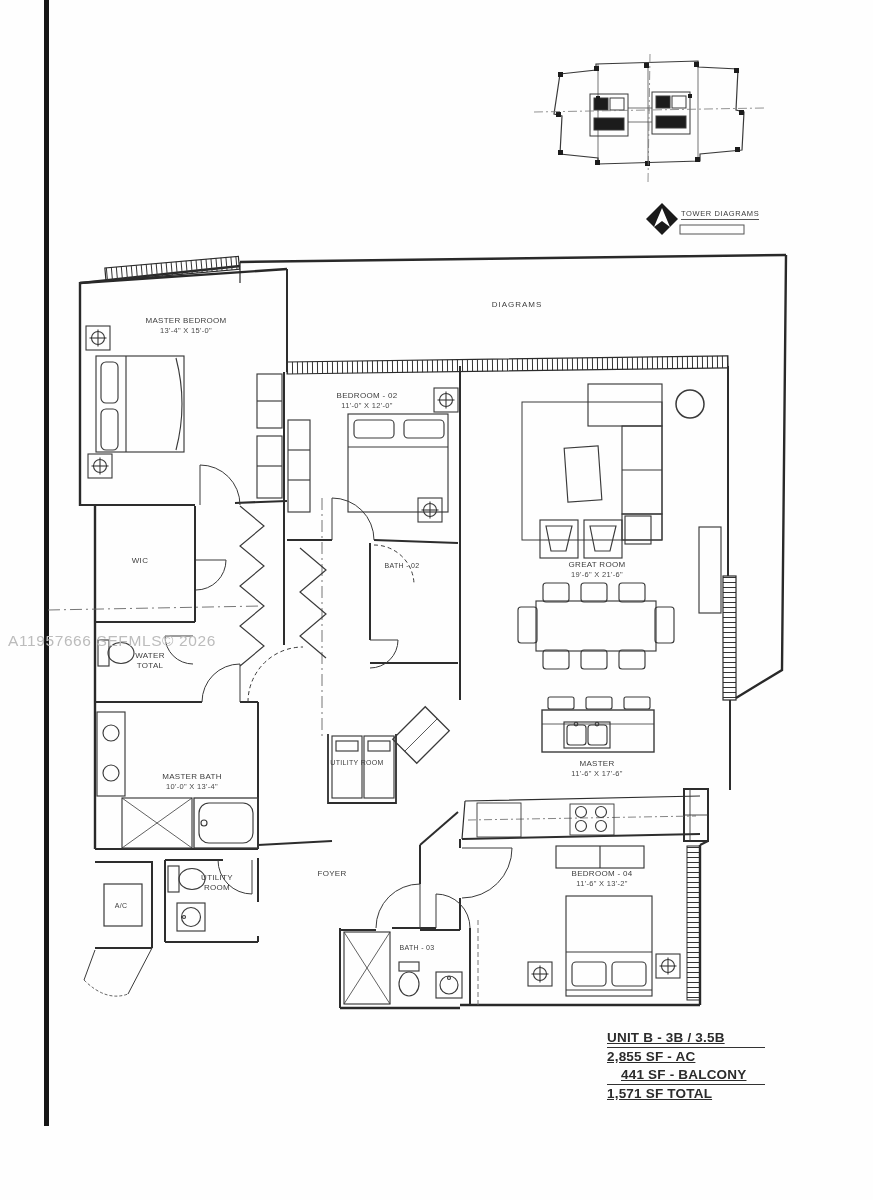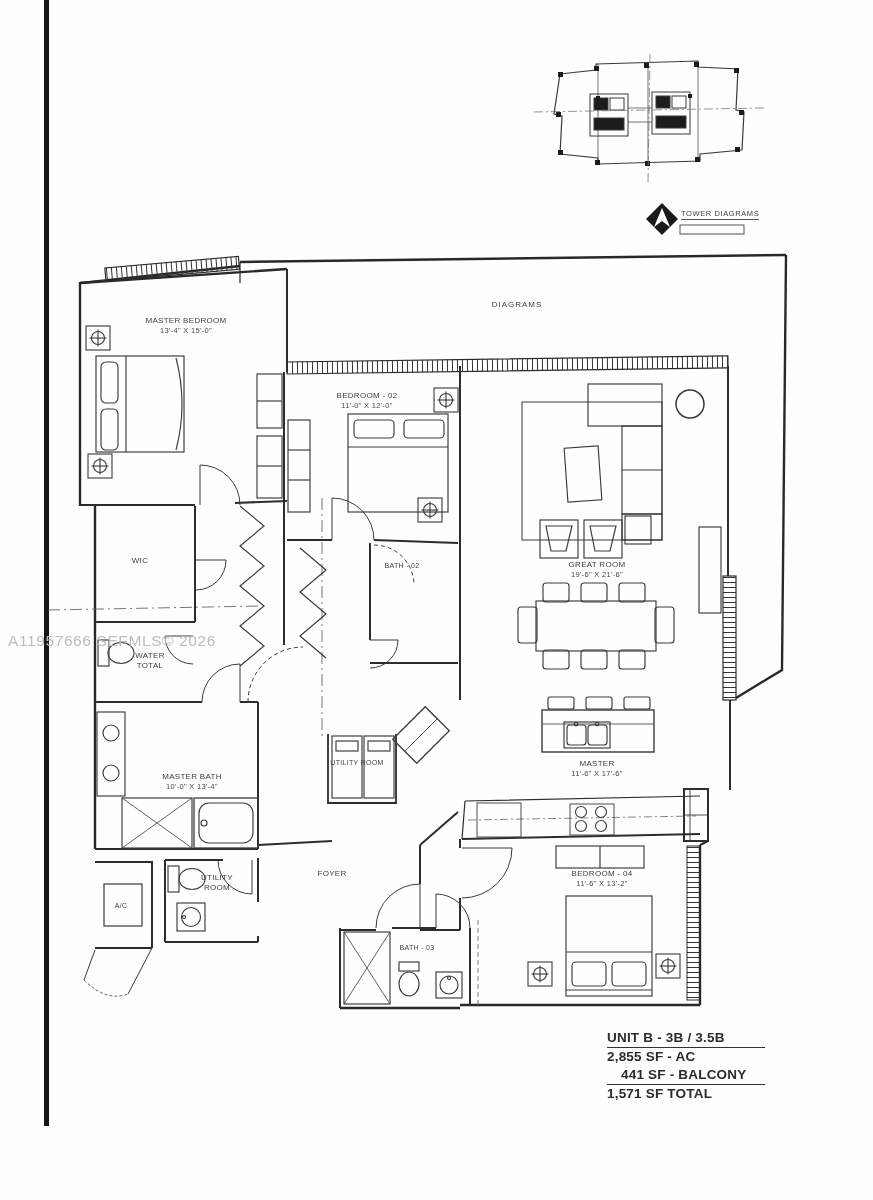--- a/index.html
+++ b/index.html
@@ -10,21 +10,21 @@
   .lbl{position:absolute;transform:translateX(-50%);text-align:center;white-space:nowrap;
        font-size:8px;line-height:10px;color:#3c3c3c;letter-spacing:.3px;}
   .lbl .dims{font-size:7.5px;color:#484848;}
   .lbl.sp{letter-spacing:1px;}
   .lbl.tiny{font-size:7px;}
   .watermark{position:absolute;left:8px;top:586px;font-size:15.5px;letter-spacing:.6px;
        color:#bcbcbc;white-space:nowrap;margin-top:46px;}
   .tower-lbl{position:absolute;left:681px;top:209px;font-size:7.5px;letter-spacing:.6px;
        color:#3a3a3a;border-bottom:1px solid #555;padding-bottom:1px;white-space:nowrap;}
   .summary{position:absolute;left:607px;top:1029px;width:158px;font-size:13.5px;
-       font-weight:600;color:#2b2b2b;letter-spacing:.2px;}
+       font-weight:600;color:#2b2b2b;letter-spacing:.2px;text-decoration:underline;}
   .summary .line{display:block;line-height:17px;padding-bottom:1px;}
   .summary .u{border-bottom:1.6px solid #333;}
   .summary .ind{padding-left:14px;}
 </style>
 </head>
 <body>
 
 <div class="page">
 
   <div class="leftbar"></div>

